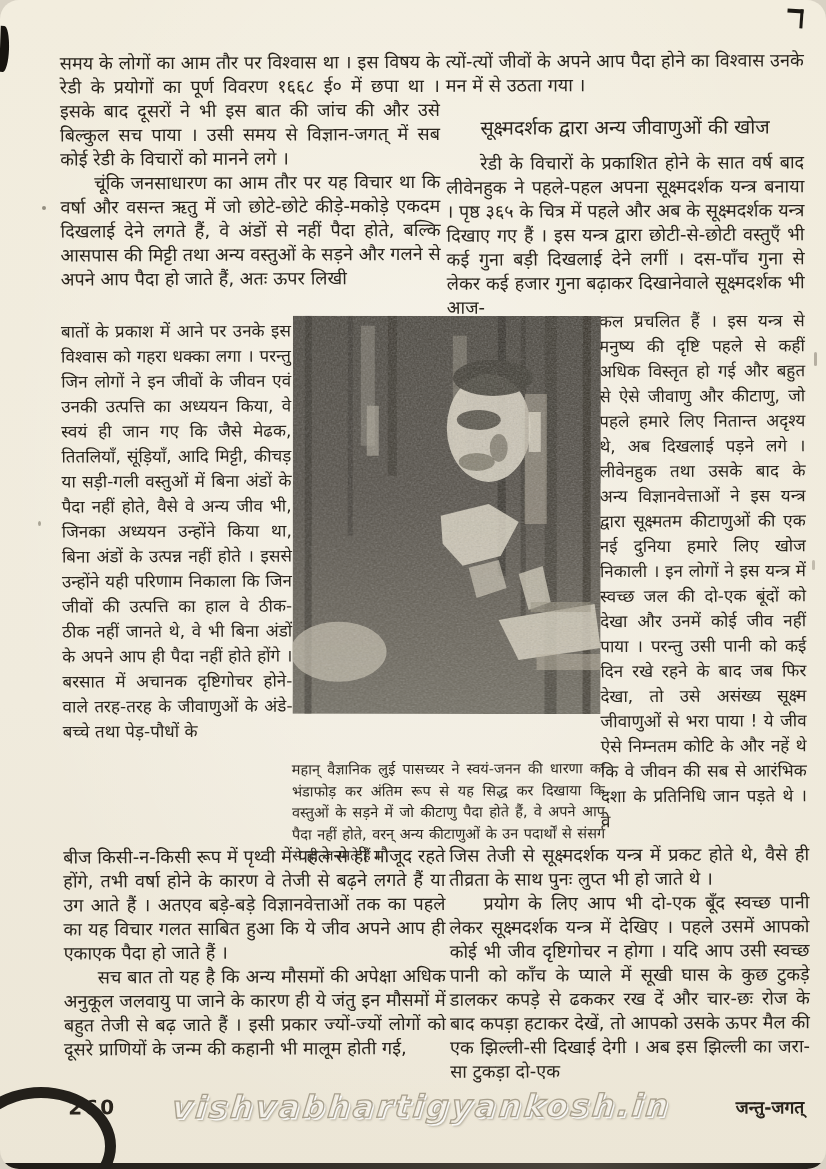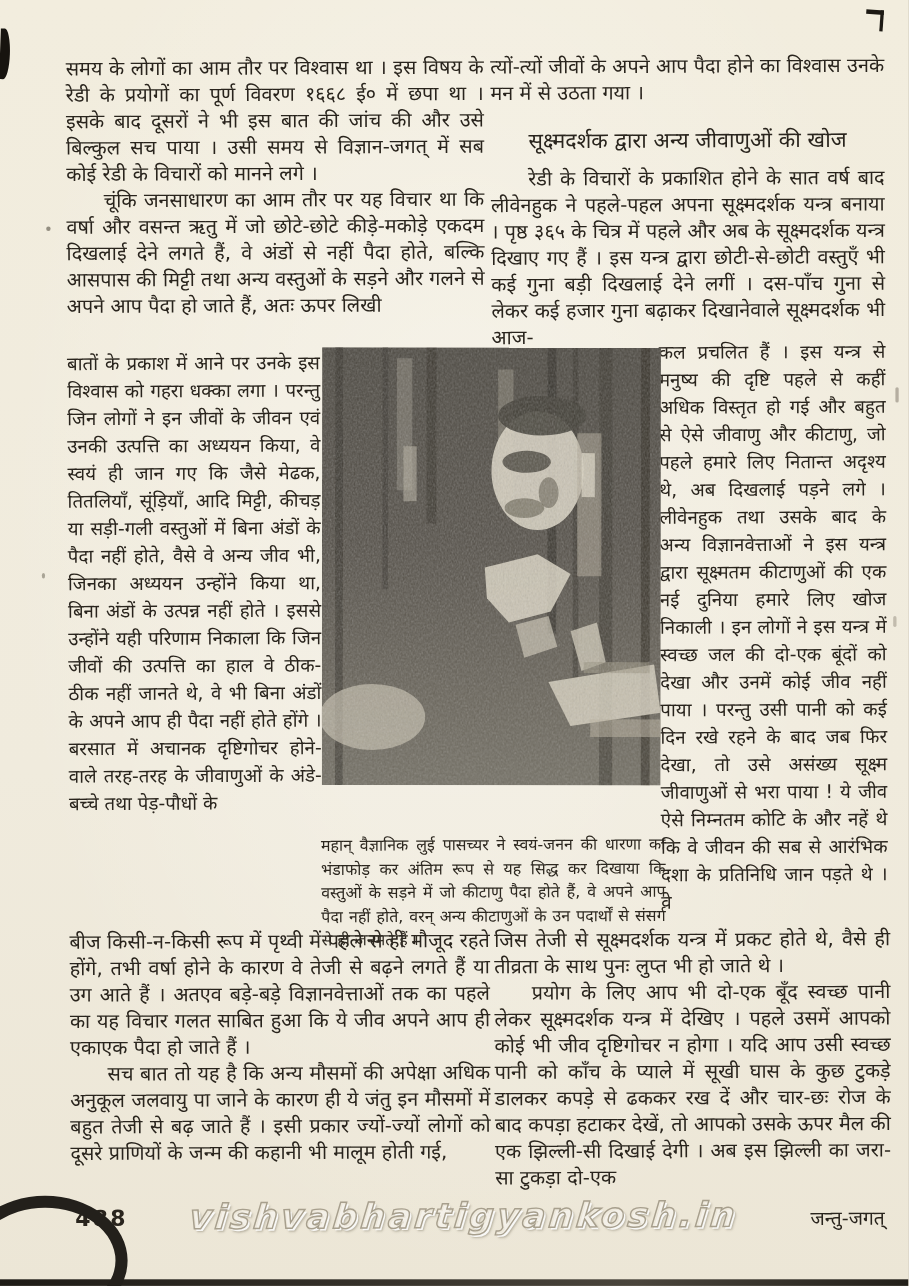--- a/index.html
+++ b/index.html
@@ -6,20 +6,21 @@
   #page{
     position:relative;
     width:826px;height:1169px;
     margin:0 auto;
     background:
       radial-gradient(ellipse at 50% 40%, rgba(255,255,255,0.35), rgba(0,0,0,0) 70%),
       linear-gradient(180deg,#f2edde 0%,#f0ebdd 60%,#ece6d6 100%);
     overflow:hidden;
     font-family:"DejaVu Sans", sans-serif;
     color:#29241d;
+    border-radius:19px;
   }
   #content{position:absolute;inset:0;transform:rotate(-0.25deg);}
   .txt{position:absolute;text-align:justify;}
   .txt p{margin:0;padding:0;}
   .fullw{font-size:18px;line-height:24px;}
   .narrow{font-size:17px;line-height:25px;}
   .indent{text-indent:34px;}
   .heading{
     position:absolute;text-align:center;
     font-size:19.5px;font-weight:500;line-height:26px;
@@ -32,21 +33,21 @@
   #photo{
     position:absolute;left:293px;top:316px;width:308px;height:398px;
     transform:rotate(0.3deg);
   }
   #footer-pagenum{
     position:absolute;left:66px;top:1094px;
     font-size:20px;font-weight:bold;letter-spacing:2px;
   }
   #footer-right{
     position:absolute;right:24px;top:1096px;
-    font-size:17.5px;font-weight:400;
+    font-size:17.5px;font-weight:700;
   }
   #watermark{
     position:absolute;left:170px;top:1088px;width:480px;
     text-align:center;
     font-style:italic;font-weight:bold;
     font-size:31px;letter-spacing:3px;
     color:rgba(240,235,223,0.6);
     -webkit-text-stroke:1.3px #a79f8d;
     text-shadow:2px 2px 0 rgba(255,255,255,0.9),3px 3px 2px rgba(120,112,95,0.45);
     transform:skewX(-6deg);
@@ -132,21 +133,21 @@
         <polygon points="206,304 302,288 308,332 226,344" fill="#d9d2bf" opacity="0.85"></polygon>
         <rect x="238" y="286" width="60" height="10" fill="#9a927e" opacity="0.6"></rect>
         <rect x="244" y="338" width="64" height="16" fill="#b9b19c" opacity="0.55"></rect>
 
         <rect x="0" y="0" width="308" height="398" filter="url(#grain)" opacity="0.42"></rect>
       </svg>
     </figure>
 
     <div class="caption" style="left:291px;top:719px;width:313px">महान् वैज्ञानिक लुई पासच्यर ने स्वयं-जनन की धारणा का भंडाफोड़ कर अंतिम रूप से यह सिद्ध कर दिखाया कि वस्तुओं के सड़ने में जो कीटाणु पैदा होते हैं, वे अपने आप पैदा नहीं होते, वरन् अन्य कीटाणुओं के उन पदार्थों से संसर्ग से ही जनमते हैं ।</div>
 
-    <div id="footer-pagenum">488</div>
+    <div id="footer-pagenum">260</div>
     <div id="watermark">vishvabhartigyankosh.in</div>
     <div id="footer-right">जन्तु-जगत्</div>
   </div>
 
   <div class="artifact" style="left:0;top:26px;width:9px;height:46px;background:#17140f;border-radius:0 60% 60% 0 / 0 50% 50% 0;transform:rotate(2deg);"></div>
   <div class="artifact" style="left:787px;top:9px;width:13px;height:15px;border-top:4px solid #1c1913;border-right:3px solid #1c1913;transform:rotate(4deg);"></div>
   <div class="artifact" style="left:0;bottom:0;width:826px;height:6px;background:linear-gradient(90deg,#1e1b16 0%,#35312a 40%,#4a453c 70%,#23201a 100%);"></div>
   <div class="artifact" style="left:-34px;bottom:-36px;width:128px;height:96px;border:11px solid #23201b;border-radius:50%;"></div>
   <div class="artifact" style="left:42px;top:206px;width:4px;height:4px;background:#6b6558;border-radius:50%;opacity:0.7;"></div>
   <div class="artifact" style="left:38px;top:521px;width:3px;height:5px;background:#7a7466;border-radius:50%;opacity:0.6;"></div>

